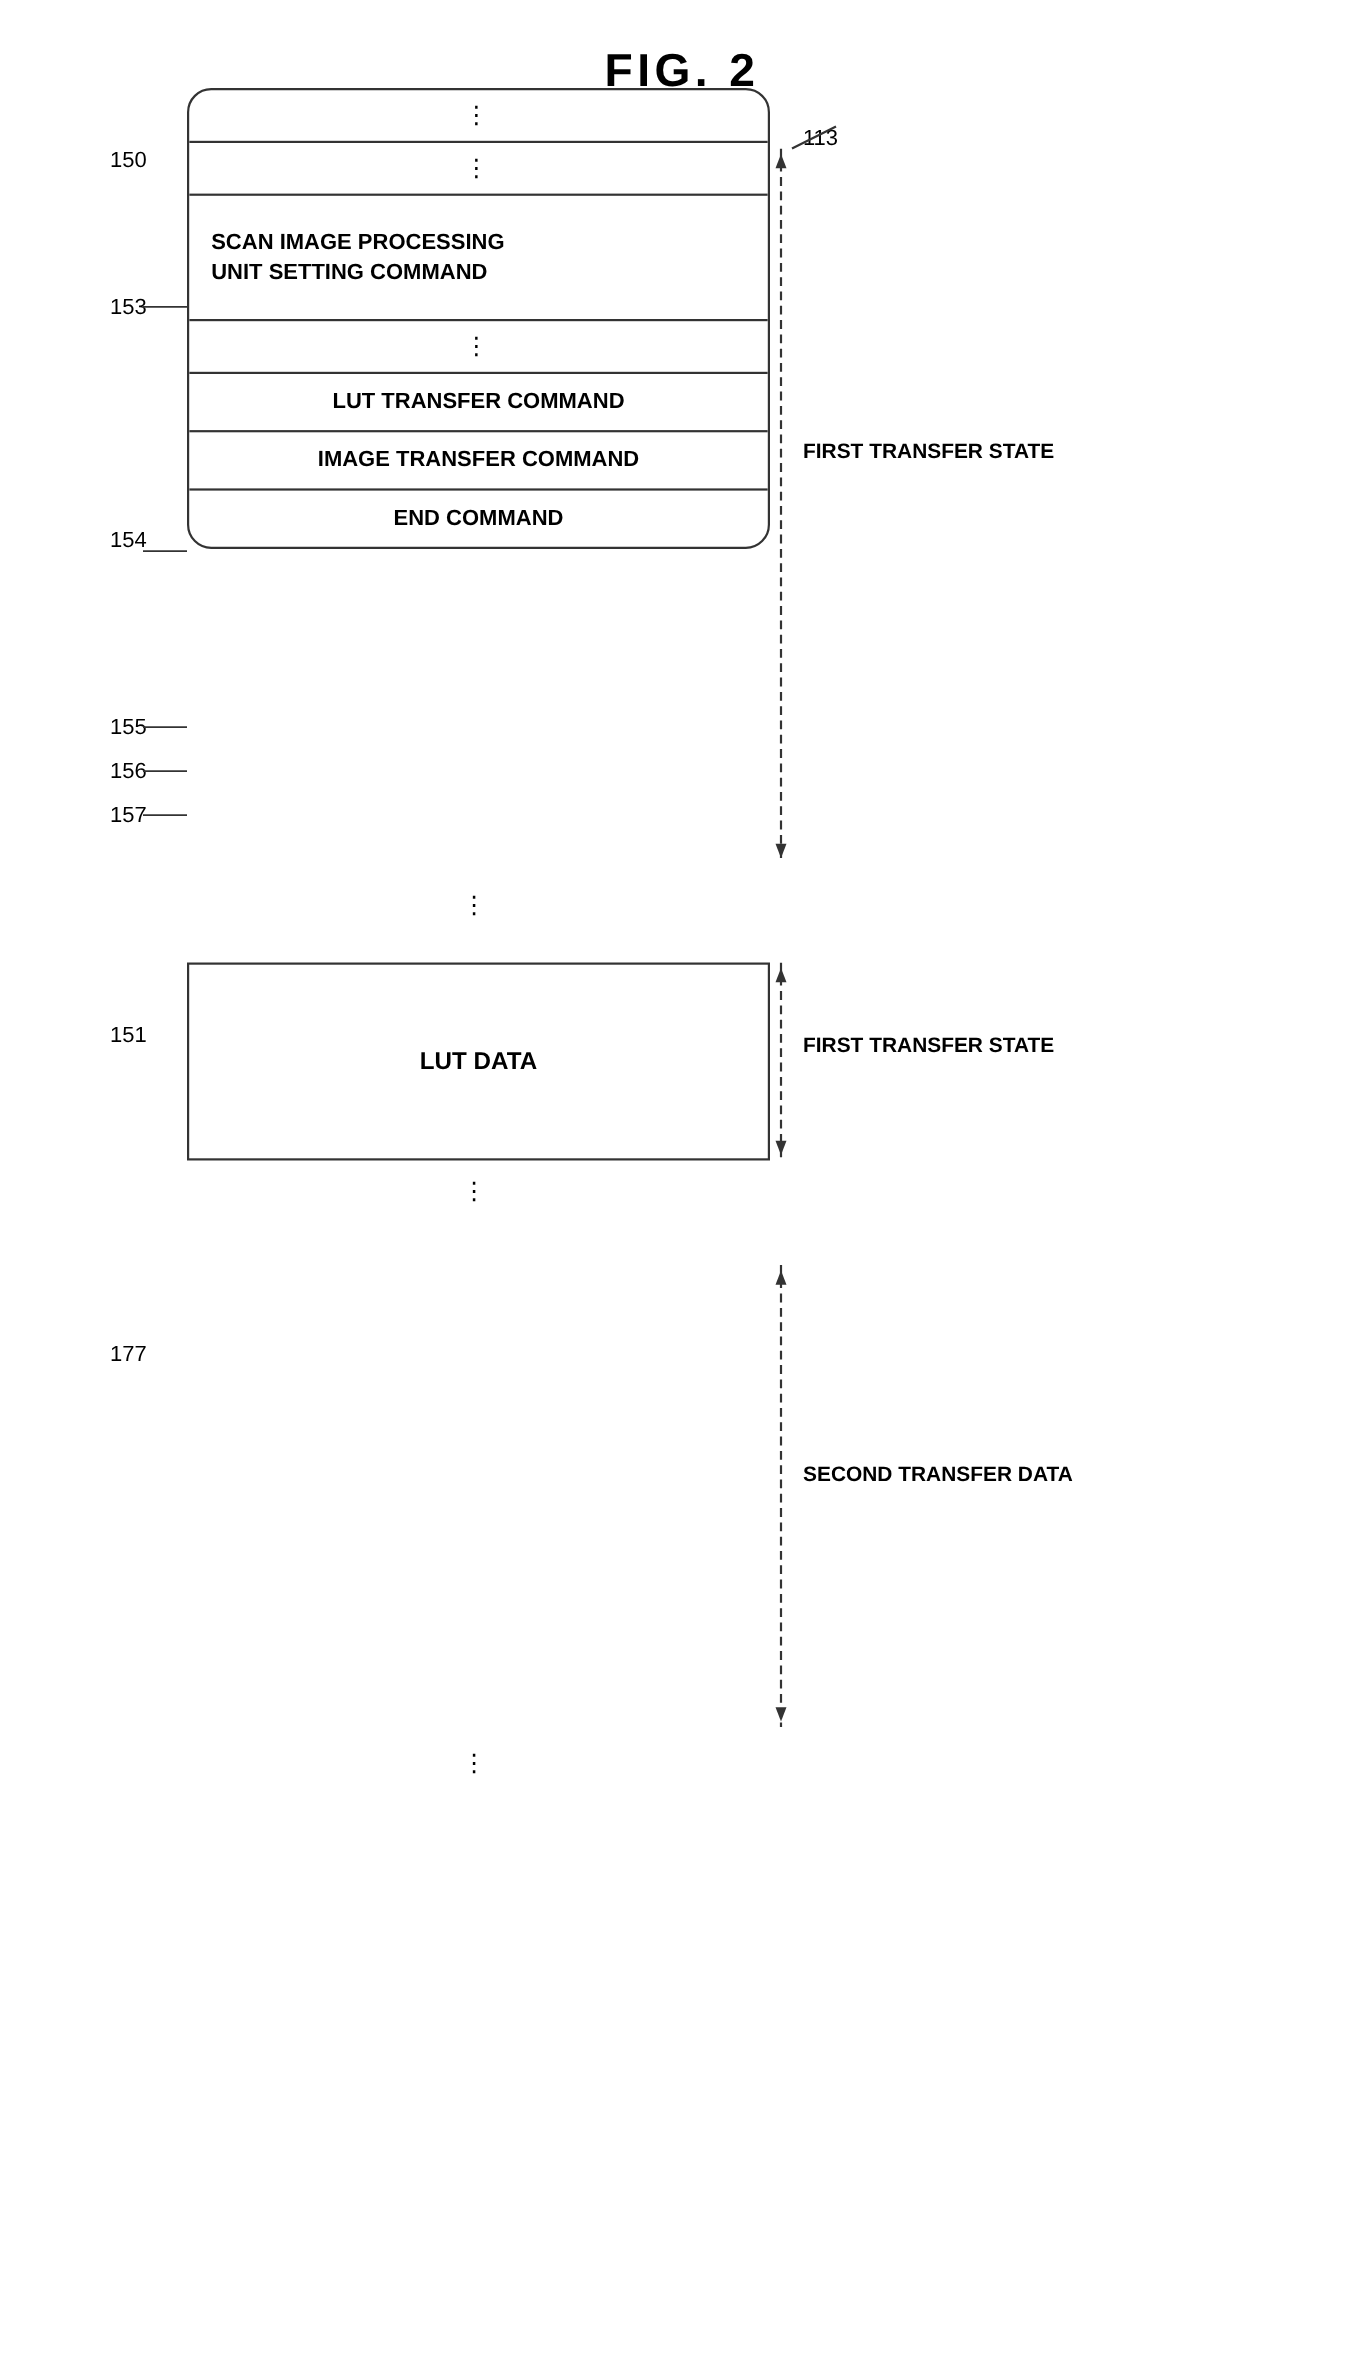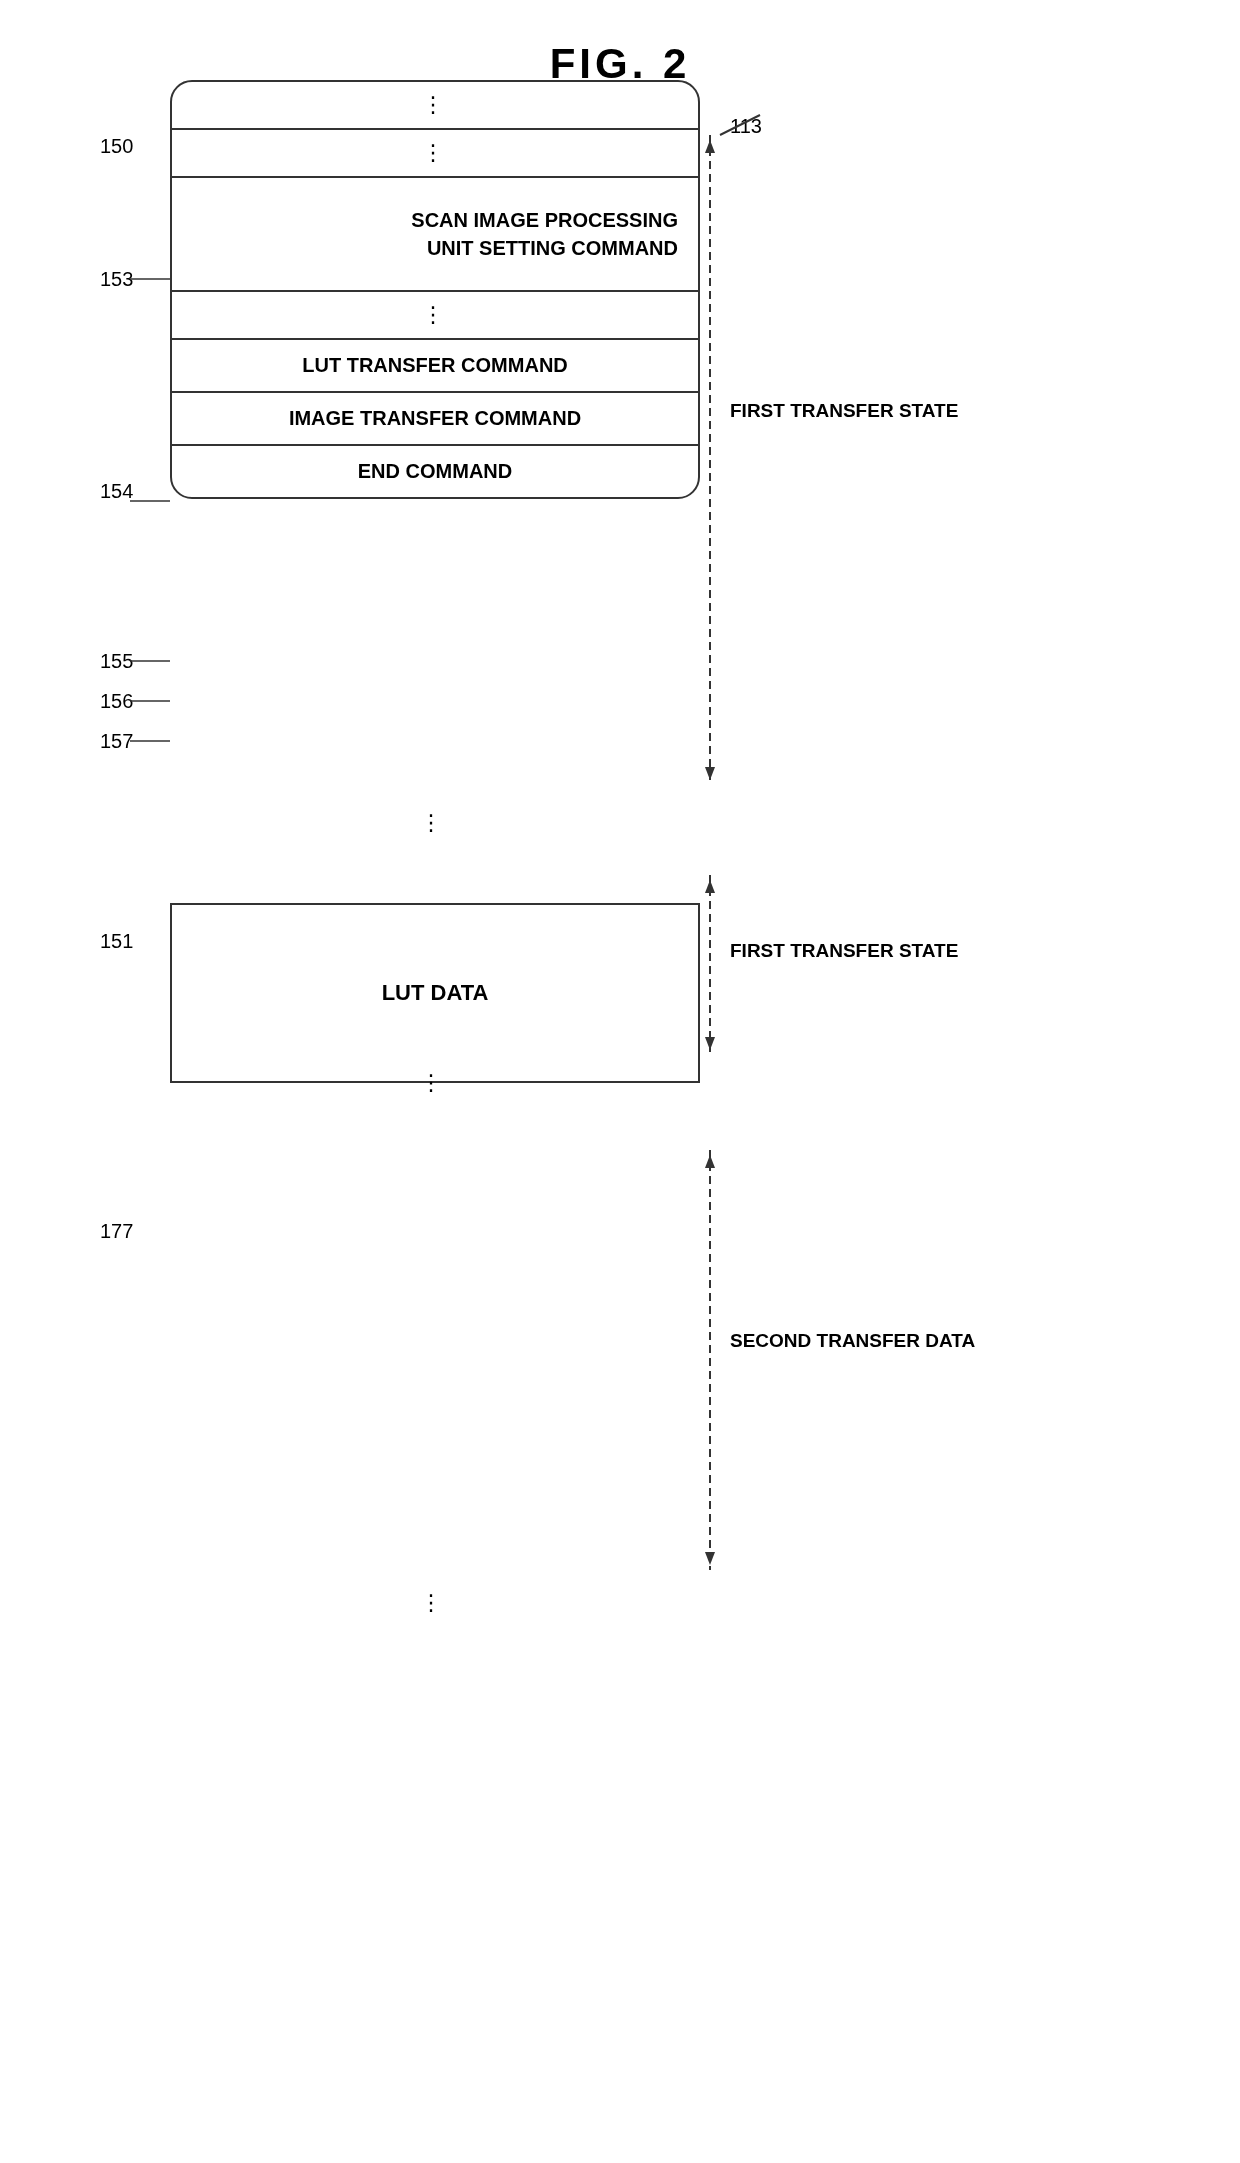--- a/index.html
+++ b/index.html
@@ -56,21 +56,21 @@
 
     .row-dots-mid {
       text-align: center;
       font-size: 22px;
       padding: 10px 0;
       border-bottom: 2px solid #333;
       letter-spacing: 4px;
     }
 
     .row-scan {
-      text-align: right;
+      text-align: left;
       font-size: 20px;
       font-weight: bold;
       padding: 28px 20px;
       border-bottom: 2px solid #333;
       line-height: 1.4;
     }
 
     .row-dots-mid2 {
       text-align: center;
       font-size: 22px;
@@ -174,21 +174,21 @@
     <svg style="position:absolute; left:700px; top:115px; width:20px; height:650px;">
       <line x1="10" y1="0" x2="10" y2="650" stroke="#333" stroke-width="2" stroke-dasharray="8,5"></line>
 
       <polygon points="10,5 5,18 15,18" fill="#333"></polygon>
 
       <polygon points="10,645 5,632 15,632" fill="#333"></polygon>
     </svg>
     <div style="position:absolute; left:730px; top:380px; font-size:19px; font-weight:bold; white-space:nowrap;">FIRST TRANSFER STATE</div>
 
     <div class="ref-label" style="left:100px; top:910px;">151</div>
-    <div style="position:absolute; left:170px; top:855px; width:530px; min-height:180px; border:2.5px solid #333; display:flex; align-items:center; justify-content:center;margin-top:28px;">
+    <div style="position:absolute; left:170px; top:855px; width:530px; min-height:180px; border:2.5px solid #333; display:flex; align-items:center; justify-content:center;">
       <span style="font-size:22px; font-weight:bold;">LUT DATA</span>
     </div>
 
     <svg style="position:absolute; left:700px; top:855px; width:20px; height:180px;">
       <line x1="10" y1="0" x2="10" y2="180" stroke="#333" stroke-width="2" stroke-dasharray="8,5"></line>
       <polygon points="10,5 5,18 15,18" fill="#333"></polygon>
       <polygon points="10,175 5,162 15,162" fill="#333"></polygon>
     </svg>
     <div style="position:absolute; left:730px; top:920px; font-size:19px; font-weight:bold; white-space:nowrap;">FIRST TRANSFER STATE</div>
 

